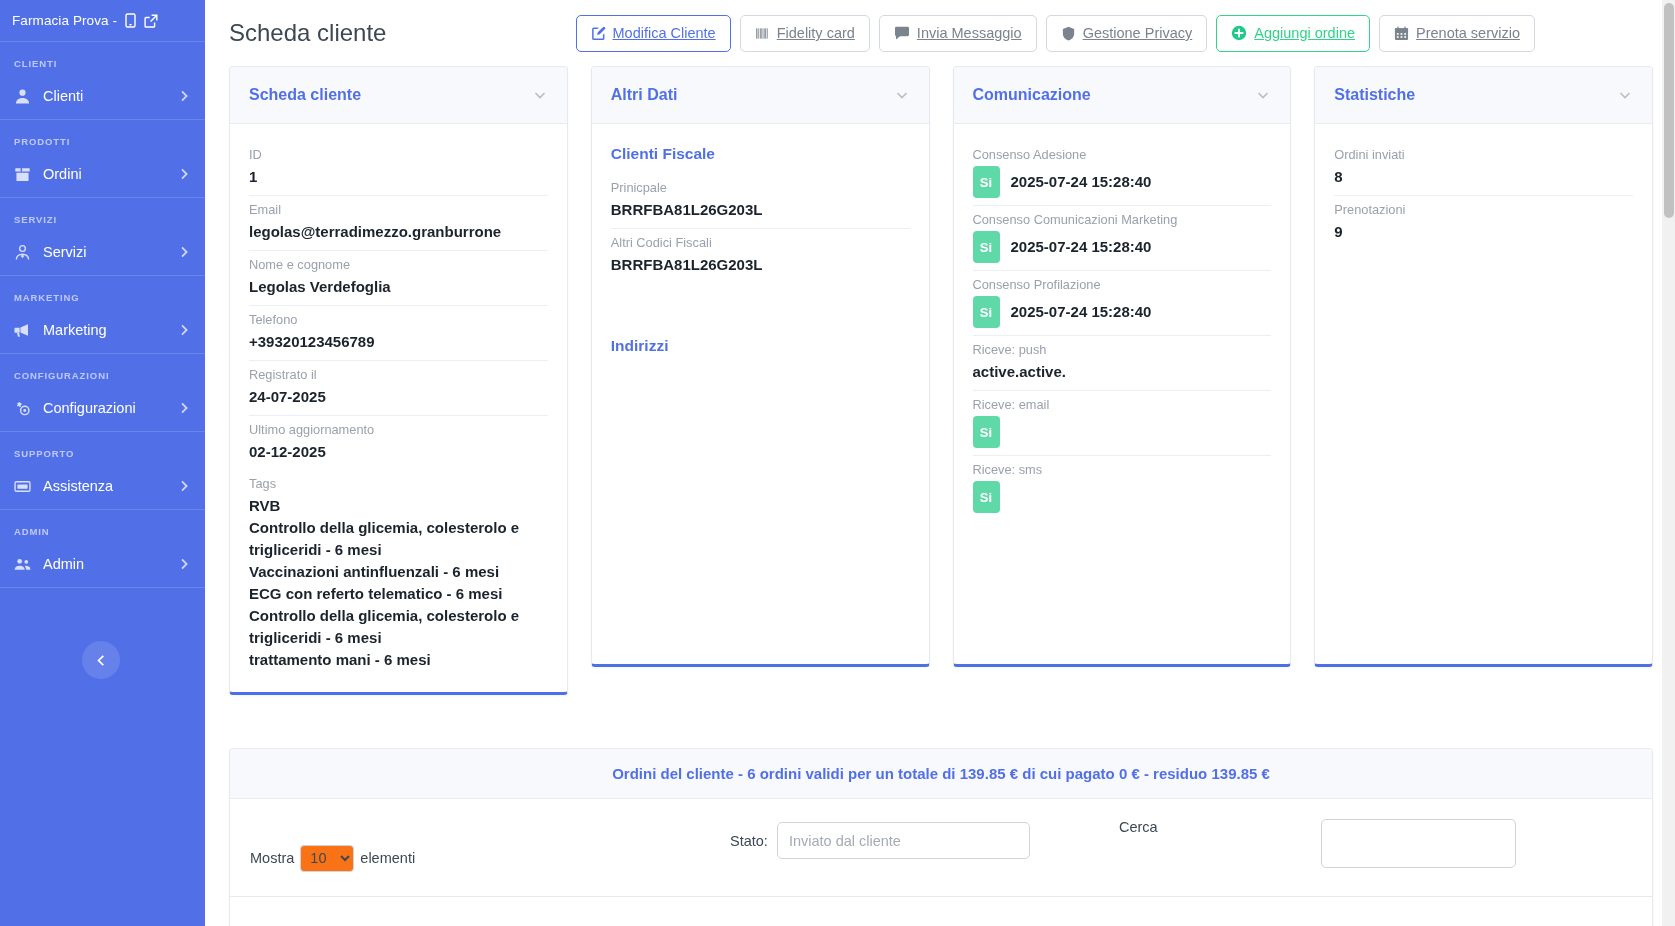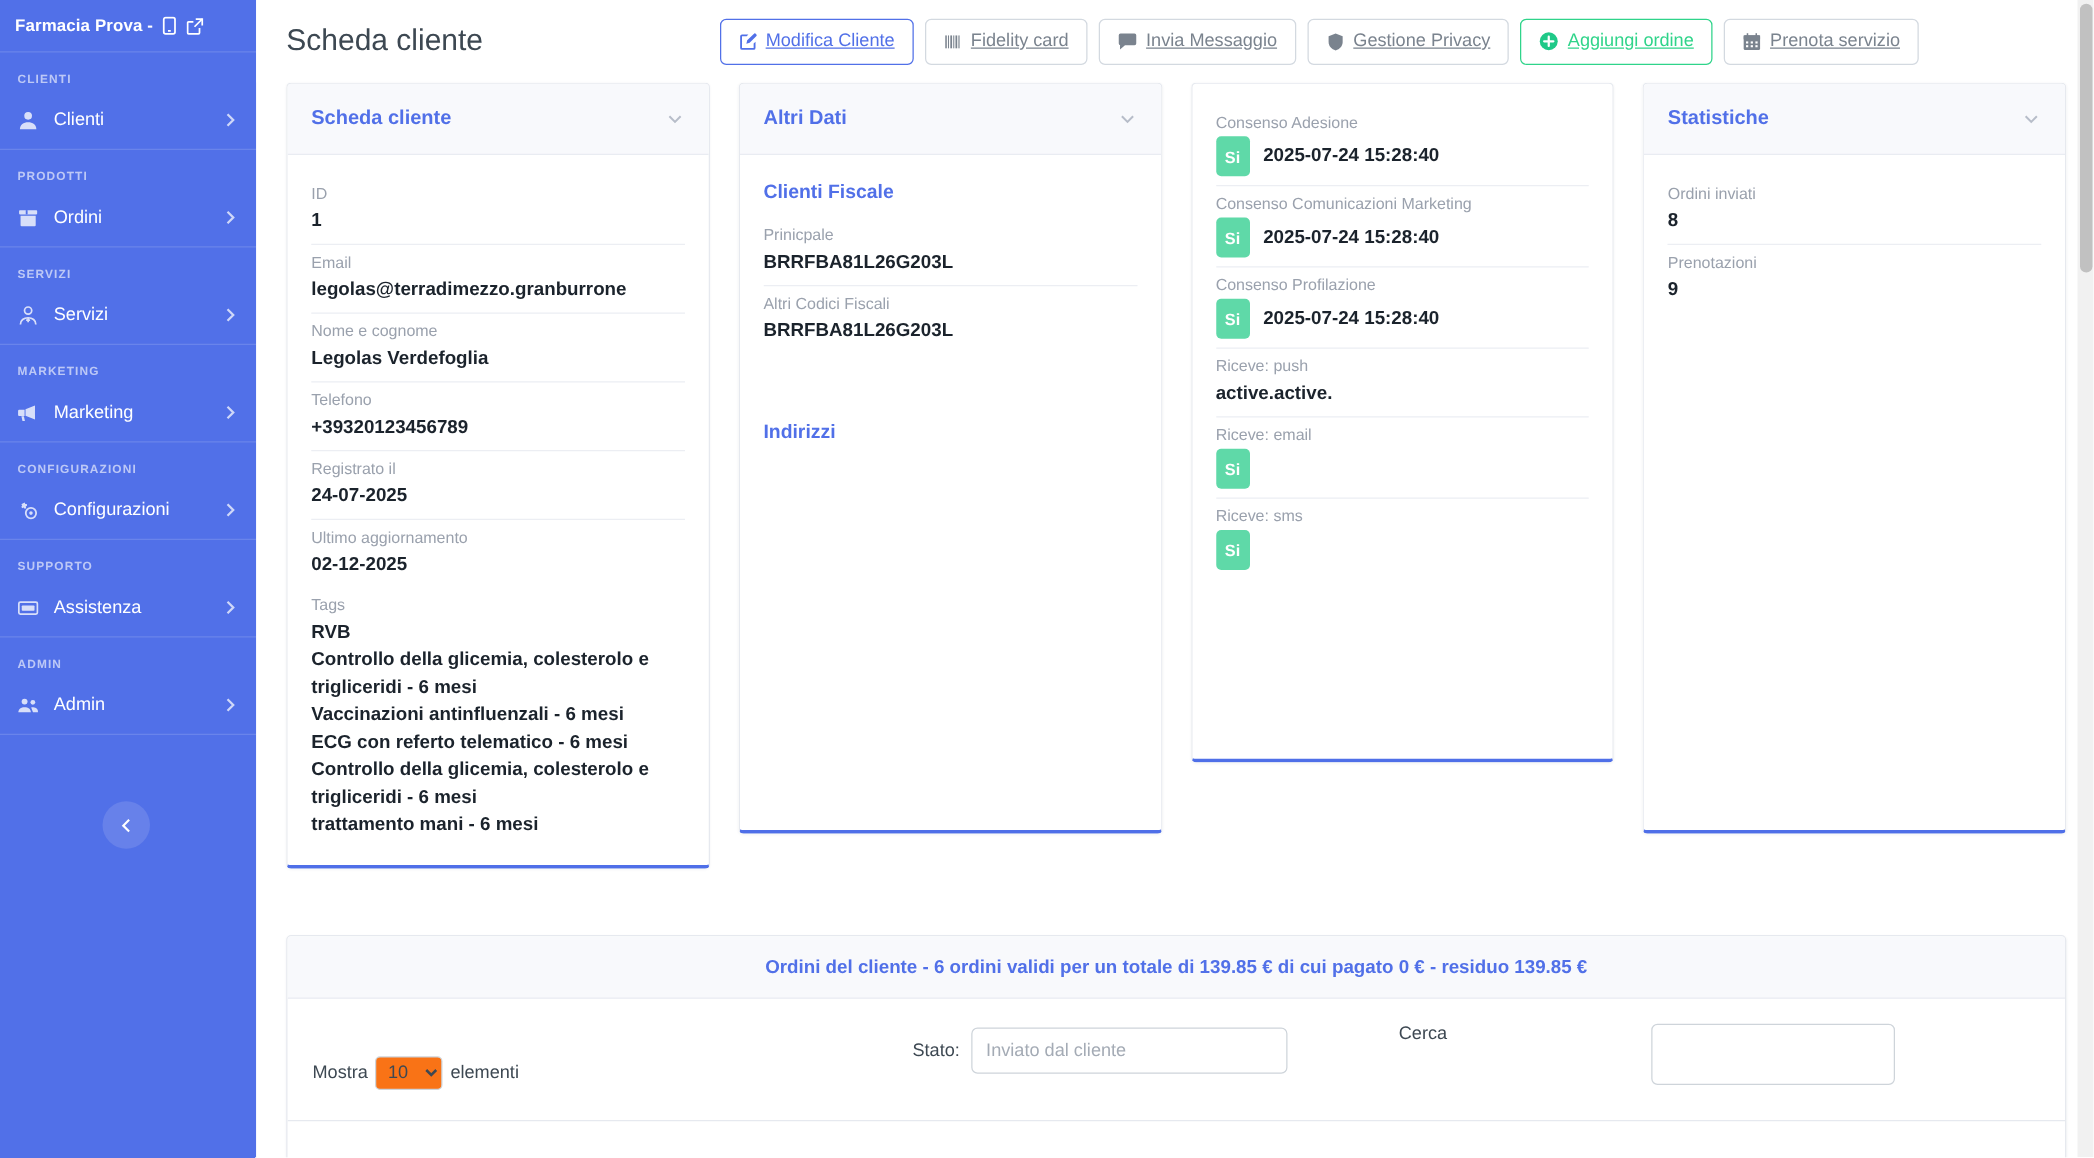--- a/index.html
+++ b/index.html
@@ -21,21 +21,21 @@
     position: relative;
     overflow: hidden;
   }
   .brand {
     height: 42px;
     display: flex;
     align-items: center;
     gap: 7px;
     padding: 0 12px;
     font-size: 13.5px;
-    font-weight: bold;
+    font-weight: normal;
     letter-spacing: .1px;
     border-bottom: 1px solid rgba(255,255,255,0.14);
   }
   .brand svg { display: block; }
   .nav-sep { height: 1px; background: rgba(255,255,255,0.14); margin: 0; }
   .nav-group-title {
     font-size: 9.5px;
     font-weight: bold;
     letter-spacing: .9px;
     color: rgba(255,255,255,0.62);
@@ -568,20 +568,28 @@
             <div class="field">
               <div class="lbl">Altri Codici Fiscali</div>
               <div class="val">BRRFBA81L26G203L</div>
             </div>
           </div>
         <div class="sub-head spaced">Indirizzi</div>
       </div>
     </section>
 
     <section class="card card-3">
+      <div class="card-head">
+        <h2>Comunicazione</h2>
+        <span class="chev">
+          <svg width="16" height="16" viewBox="0 0 16 16" fill="none" stroke="currentColor" stroke-width="1.6">
+              <path d="M3.5 6l4.5 4.5L12.5 6"></path>
+            </svg>
+        </span>
+      </div>
       <div class="card-body" id="c3-fields">
           <div class="field">
             <div class="lbl">Consenso Adesione</div>
             <div class="val val-row">
               <span class="badge-si">Si</span>
               <span>2025-07-24 15:28:40</span>
             </div>
           </div>
           <div class="field">
             <div class="lbl">Consenso Comunicazioni Marketing</div>

